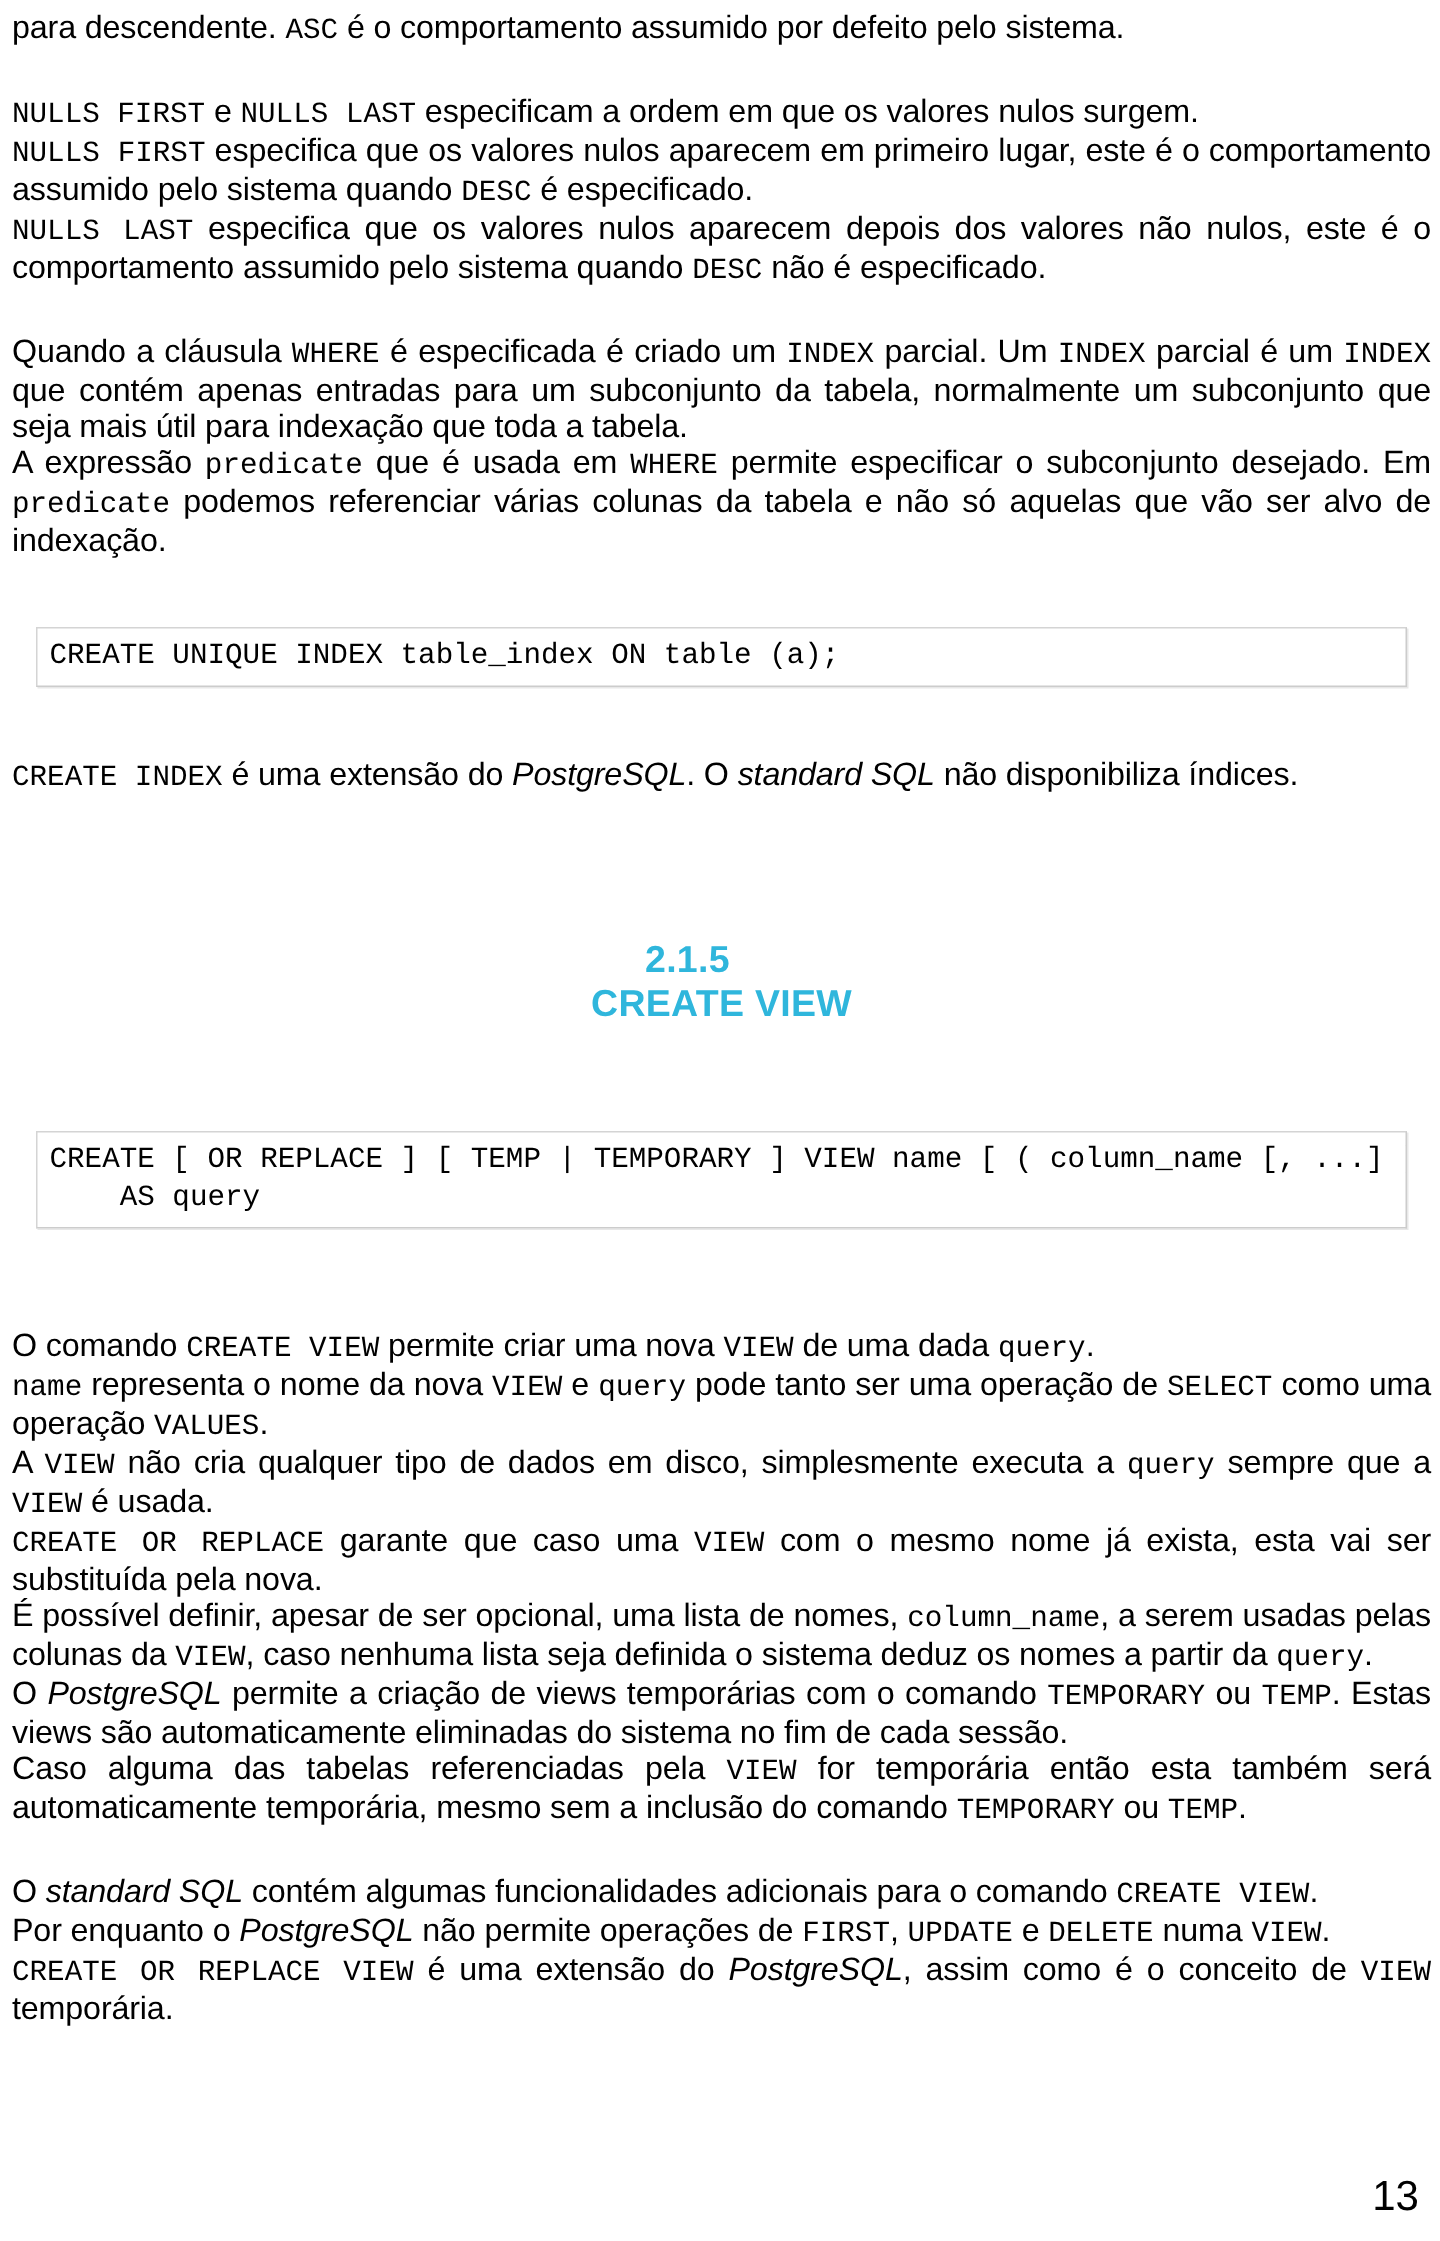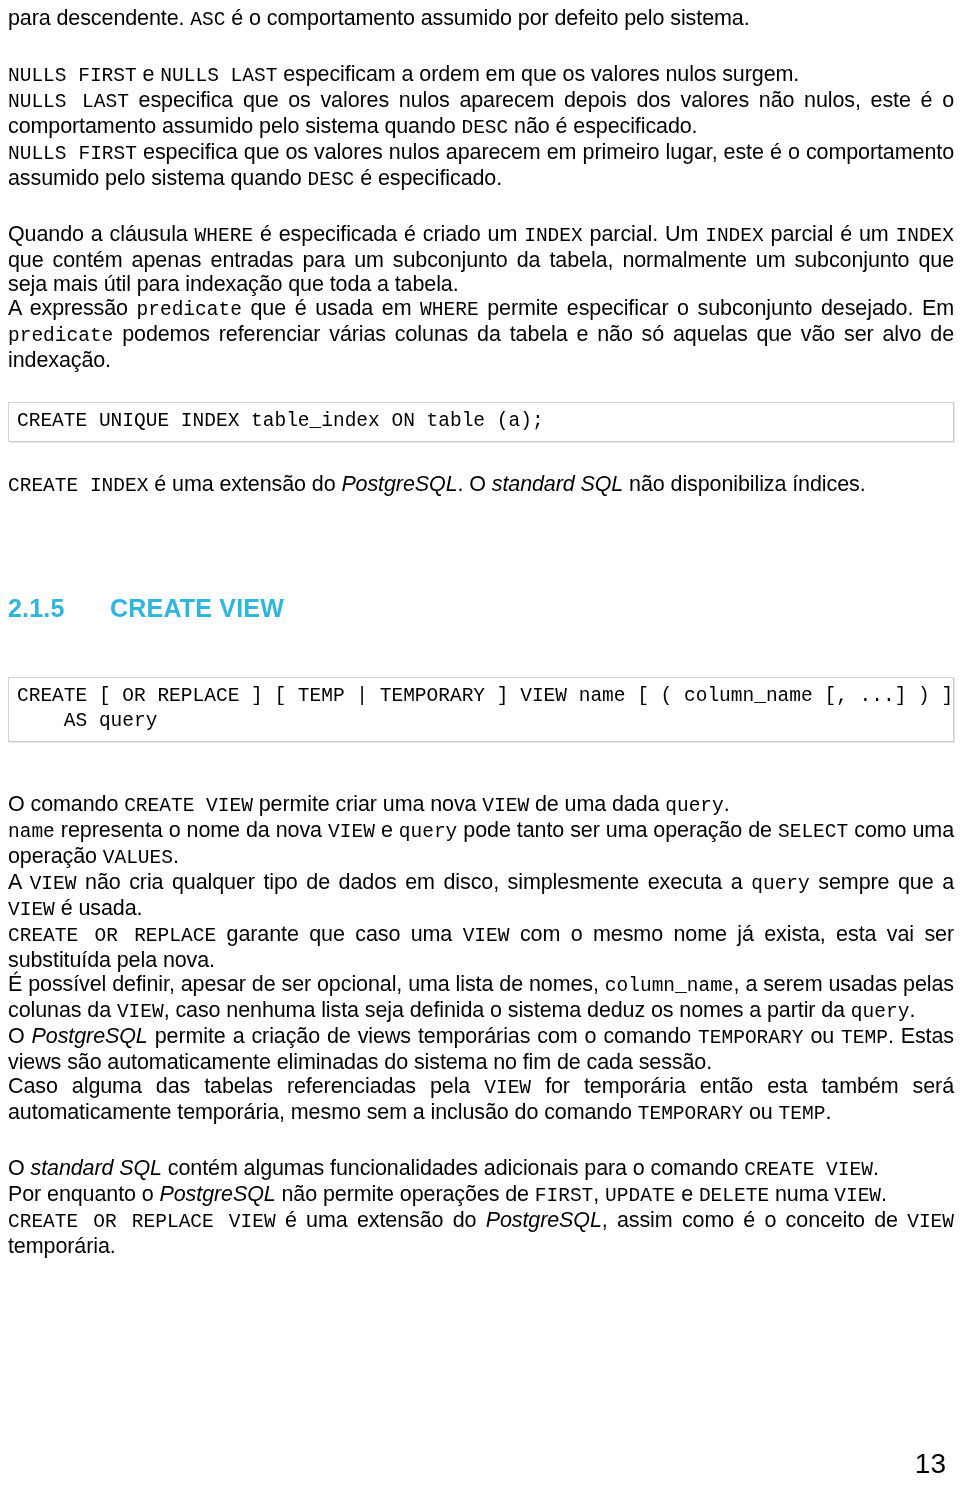--- a/index.html
+++ b/index.html
@@ -36,42 +36,43 @@
     font-family: "Liberation Mono", "DejaVu Sans Mono", monospace;
     font-size: 19.5px;
     letter-spacing: 0px;
   }
   em, i {
     font-style: italic;
   }
   
   .heading {
     display: flex;
-    align-items: flex-start;
+    align-items: center;
     color: #2FB6DC;
     font-size: 25px;
     font-weight: bold;
     letter-spacing: 0.2px;
+    flex-direction: column;
   }
   .heading .num {
     width: 102px;
     flex: 0 0 auto;
   }
   .heading .title { flex: 0 0 auto; }
 
   
   .codeblock {
     box-sizing: border-box;
     border: 1px solid #d4d4d4;
     border-right-color: #cccccc;
     border-bottom-color: #cccccc;
     background: #ffffff;
     box-shadow: 1px 1px 0 0 #e8e8e8;
     padding: 6px 8px 7px 8px;
-    margin: 0;
+    margin: 16px;
     font-family: "Liberation Mono", "DejaVu Sans Mono", monospace;
     font-size: 19.5px;
     line-height: 25px;
     color: #000000;
     white-space: pre;
     overflow: hidden;
   }
   .page-number {
     position: absolute;
     right: 14px;
@@ -85,23 +86,23 @@
 <body>
 
 <div class="page">
 
   <p class="body"><span>para descendente. </span><code>ASC</code><span> é o comportamento assumido por defeito pelo sistema.</span></p>
 
   <div class="gap-line"></div>
 
   <p class="body"><code>NULLS FIRST</code><span> e </span><code>NULLS LAST</code><span> especificam a ordem em que os valores nulos surgem.</span></p>
 
+  <p class="body"><code>NULLS FIRST</code><span> especifica que os valores nulos aparecem em primeiro lugar, este é o comportamento  assumido pelo sistema quando </span><code>DESC</code><span> é especificado.</span></p>
+
   <p class="body"><code>NULLS LAST</code><span> especifica que os valores nulos aparecem depois dos valores não nulos, este é o comportamento assumido pelo sistema quando </span><code>DESC</code><span> não é especificado.</span></p>
-
-  <p class="body"><code>NULLS FIRST</code><span> especifica que os valores nulos aparecem em primeiro lugar, este é o comportamento  assumido pelo sistema quando </span><code>DESC</code><span> é especificado.</span></p>
 
   <div class="gap-line"></div>
 
   <p class="body"><span>Quando a cláusula </span><code>WHERE</code><span> é especificada é criado um </span><code>INDEX</code><span> parcial. Um </span><code>INDEX</code><span> parcial é um </span><code>INDEX</code><span> que contém apenas entradas para um subconjunto da tabela, normalmente um subconjunto que seja mais útil para indexação que toda a tabela.</span></p>
 
   <p class="body"><span>A expressão </span><code>predicate</code><span> que é usada em </span><code>WHERE</code><span> permite especificar o subconjunto desejado. Em </span><code>predicate</code><span> podemos referenciar várias colunas da tabela e não só aquelas que vão ser alvo de indexação.</span></p>
 
   <div class="gap-line"></div>
 
   <pre class="codeblock">CREATE UNIQUE INDEX table_index ON table (a);</pre>

